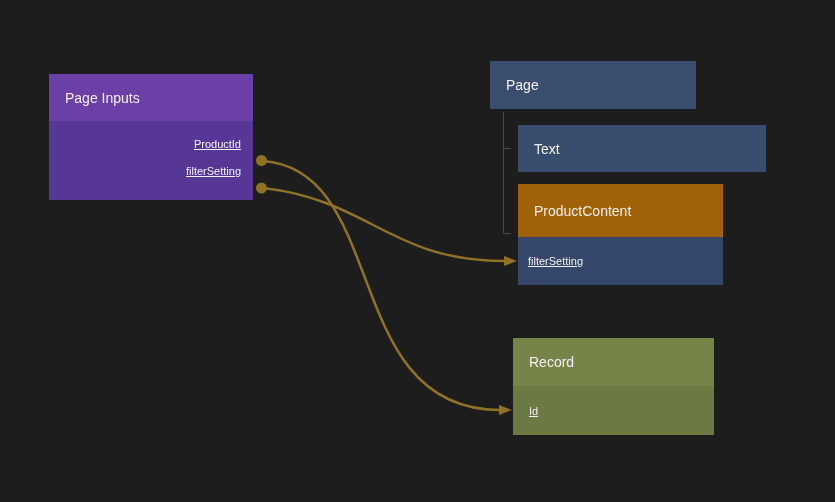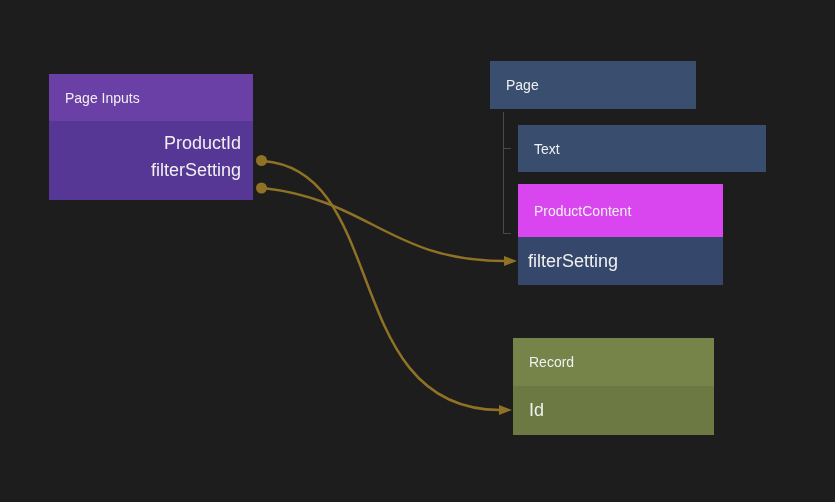--- a/index.html
+++ b/index.html
@@ -19,39 +19,39 @@
     pointer-events: none;
     z-index: 5;
   }
   .node { position: absolute; box-sizing: border-box; z-index: 2; }
   .node .hdr, .node .row {
     display: flex; align-items: center;
     box-sizing: border-box;
     color: #f0f0f0;
   }
   .hdr { font-size: 14px; padding-left: 16px; }
-  .row { font-size: 18px; }
+  .row { font-size: 11px; text-decoration: underline; }
 
   
   .n-page-inputs { left: 49px; top: 74px; width: 204px; height: 115px; }
   .n-page-inputs .hdr { height: 47px; background: #6a3fa6; }
   .n-page-inputs .body { background: #563795; height: 79px; padding-top: 9px; box-sizing: border-box; }
   .n-page-inputs .row { height: 27px; justify-content: flex-end; padding-right: 12px; }
 
   
   .n-page { left: 490px; top: 61px; width: 206px; height: 48px; background: #3a4f70; }
   .n-page .hdr { height: 48px; background: transparent; }
 
   
   .n-text { left: 518px; top: 125px; width: 248px; height: 47px; background: #394e6e; }
   .n-text .hdr { height: 47px; background: transparent; }
 
   
   .n-product-content { left: 518px; top: 184px; width: 205px; }
-  .n-product-content .hdr { height: 53px; background: #d946ef; }
+  .n-product-content .hdr { height: 53px; background: #a16207; }
   .n-product-content .row { height: 48px; background: #35476a; padding-left: 10px; }
 
   
   .n-record { left: 513px; top: 338px; width: 201px; }
   .n-record .hdr { height: 48px; background: #76844a; }
   .n-record .row { height: 49px; background: #6c7943; padding-left: 16px; }
 
   .lbl { pointer-events: none; }
 </style>
 </head>

